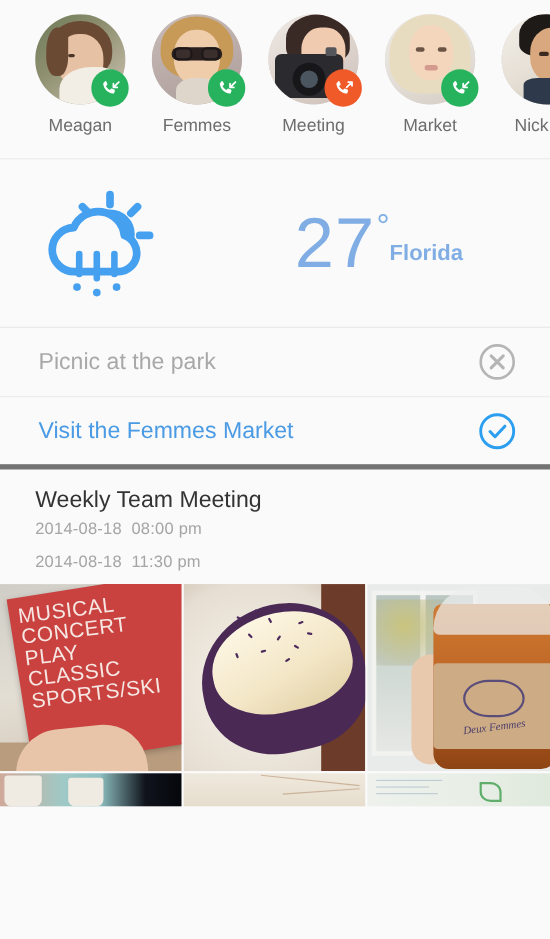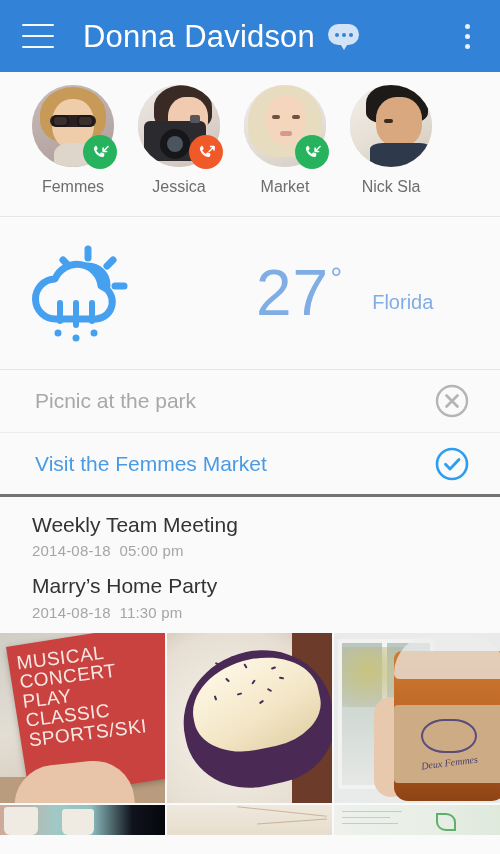--- a/index.html
+++ b/index.html
@@ -57,32 +57,32 @@
   .badge.in { background:#27b35e; }
   .badge.out { background:#f05a28; }
   .cname { margin-top:11px; font-size:16px; color:#6d6d6d; font-weight:400; white-space:nowrap; }
 
   
   .sk { position:absolute; border-radius:50%; }
 
   
   .weather {
     height:153px; background:#fafafa; display:flex; align-items:center;
-    border-bottom:1px solid #e6e6e6; position:relative;
+    border-bottom:1px solid #e6e6e6; position:relative;padding-left:12px;
   }
   .wicon { width:160px; display:flex; align-items:center; justify-content:center; }
   .temp {
     font-size:64px; font-weight:300; color:#80aee4; line-height:1;
     margin-left:96px; position:relative; letter-spacing:1px;
   }
   .temp sup { font-size:30px; font-weight:300; vertical-align:top; position:relative; top:2px; left:1px; }
-  .loc { font-size:20px; color:#80aee4; margin-left:30px; margin-top:18px; font-weight:400; }
-
-  
-  .tasks { background:#fafafa; border-bottom:3px solid #737373; }
+  .loc { font-size:20px; color:#80aee4; margin-top:18px; font-weight:700; }
+
+  
+  .tasks { background:#fafafa; border-bottom:5px solid #737373; }
   .task {
     height:62px; display:flex; align-items:center; padding:0 30px 0 35px;
     position:relative;
   }
   .task + .task { border-top:1px solid #ededed; }
   .tasktxt { font-size:21px; font-weight:400; }
   .task.done .tasktxt { color:#a8a8a8; }
   .task.active .tasktxt { color:#4a9ae4; }
   .tmark { margin-left:auto; width:36px; height:36px; }
 
@@ -166,44 +166,42 @@
   .q2 .line { position:absolute; height:1px; background:#b08a6a; opacity:.55; }
   .q3 .txtl { position:absolute; height:1px; background:#8fa7c2; opacity:.5; }
   .q3 .leaf { position:absolute; right:44px; top:8px; width:20px; height:18px;
     border:2px solid #5fae6a; border-radius:0 50% 0 50%; }
 </style>
 </head>
 <body>
 
 <div id="app">
 
-  <div class="appbar">
-    <div class="ham">
-      <i></i>
-        <i></i>
-        <i></i>
-    </div>
-    <div class="apptitle">Donna Davidson</div>
-    <div class="bubble">
-      <div class="bd">
-          <s></s>
-          <s></s>
-          <s></s>
-        </div>
-      <div class="tail"></div>
-    </div>
-    <div class="kebab">
-      <s></s>
-        <s></s>
-        <s></s>
-    </div>
-  </div>
 
   <div class="contacts">
 
+    <div class="contact">
+      <div class="avwrap">
+        <div class="av">
+          <div class="ph" style="background:linear-gradient(140deg,#6d7a58 0%,#8d8f6f 40%,#cfc4b4 100%);"></div>
+          <div class="sk" style="left:12px;top:6px;width:58px;height:52px;background:#6b4a34;border-radius:50% 50% 42% 42%;"></div>
+          <div class="sk" style="left:20px;top:18px;width:42px;height:48px;background:#e7c1a4;border-radius:45%;"></div>
+          <div class="sk" style="left:10px;top:12px;width:20px;height:44px;background:#6b4a34;border-radius:50% 10% 40% 40%;"></div>
+          <div class="sk" style="left:22px;top:48px;width:58px;height:40px;background:#f2eee6;border-radius:50% 40% 10% 10%;"></div>
+          <div class="sk" style="left:30px;top:36px;width:6px;height:3px;background:#4a3527;border-radius:2px;"></div>
+        </div>
+        <div class="badge in">
+          <svg width="19" height="19" viewBox="0 0 24 24" aria-hidden="true">
+            <path d="M5.6 3.5c.7-.2 1.4.1 1.7.8l1 2.3c.3.6.1 1.3-.4 1.7l-1.2.9c.9 2 2.5 3.6 4.5 4.5l.9-1.2c.4-.5 1.1-.7 1.7-.4l2.3 1c.7.3 1 1 .8 1.7l-.6 2c-.2.7-.8 1.1-1.5 1-6-.6-10.6-5.2-11.2-11.2-.1-.7.3-1.3 1-1.5z" fill="#fff"></path>
+            <path d="M21.5 4.5l-6.2 6.2M15.3 10.7h4.4M15.3 10.7V6.3" stroke="#fff" stroke-width="2" stroke-linecap="round" fill="none"></path>
+          </svg>
+        </div>
+      </div>
+      <div class="cname">Meagan</div>
+    </div>
 
     <div class="contact">
       <div class="avwrap">
         <div class="av">
           <div class="ph" style="background:linear-gradient(160deg,#c8bcb8 0%,#b8a9a6 60%,#a89c99 100%);"></div>
           <div class="sk" style="left:8px;top:2px;width:66px;height:56px;background:#c79a58;border-radius:50% 50% 40% 40%;"></div>
           <div class="sk" style="left:20px;top:14px;width:42px;height:50px;background:#f0cdaa;border-radius:46%;"></div>
           <div class="sk" style="left:18px;top:30px;width:46px;height:12px;background:#2a2020;border-radius:6px;"></div>
           <div class="sk" style="left:20px;top:30px;width:17px;height:12px;background:#3a2f2c;border-radius:5px;border:2px solid #1d1717;"></div>
           <div class="sk" style="left:45px;top:30px;width:17px;height:12px;background:#3a2f2c;border-radius:5px;border:2px solid #1d1717;"></div>
@@ -230,21 +228,21 @@
           <div class="sk" style="left:29px;top:51px;width:16px;height:16px;background:#4a5560;border-radius:50%;"></div>
           <div class="sk" style="left:52px;top:30px;width:10px;height:8px;background:#55555c;border-radius:2px;"></div>
         </div>
         <div class="badge out">
           <svg width="19" height="19" viewBox="0 0 24 24" aria-hidden="true">
             <path d="M5.6 3.5c.7-.2 1.4.1 1.7.8l1 2.3c.3.6.1 1.3-.4 1.7l-1.2.9c.9 2 2.5 3.6 4.5 4.5l.9-1.2c.4-.5 1.1-.7 1.7-.4l2.3 1c.7.3 1 1 .8 1.7l-.6 2c-.2.7-.8 1.1-1.5 1-6-.6-10.6-5.2-11.2-11.2-.1-.7.3-1.3 1-1.5z" fill="#fff"></path>
             <path d="M15.3 10.7l6.2-6.2M21.5 4.5h-4.4M21.5 4.5v4.4" stroke="#fff" stroke-width="2" stroke-linecap="round" fill="none"></path>
           </svg>
         </div>
       </div>
-      <div class="cname">Jessica</div>
+      <div class="cname">Meeting</div>
     </div>
 
     <div class="contact">
       <div class="avwrap">
         <div class="av">
           <div class="ph" style="background:linear-gradient(160deg,#efece8 0%,#e2ddd6 60%,#d4cdc4 100%);"></div>
           <div class="sk" style="left:4px;top:0px;width:74px;height:72px;background:#e8dcc0;border-radius:50% 50% 38% 38%;"></div>
           <div class="sk" style="left:22px;top:10px;width:40px;height:50px;background:#f4d6bd;border-radius:46%;"></div>
           <div class="sk" style="left:28px;top:30px;width:8px;height:4px;background:#6b5444;border-radius:2px;"></div>
           <div class="sk" style="left:48px;top:30px;width:8px;height:4px;background:#6b5444;border-radius:2px;"></div>
@@ -323,25 +321,24 @@
           <path d="M11.5 18.3 L16 23 L25 13.5" stroke="#2c9ef0" stroke-width="2.8" stroke-linecap="round" stroke-linejoin="round" fill="none"></path>
         </svg>
       </div>
     </div>
   </div>
 
   <div class="events">
     <div class="event">
       <div class="etitle">Weekly Team Meeting</div>
       <div class="emeta">
-        <span>2014-08-18</span>&nbsp;&nbsp;<span>05:00 pm</span>
+        <span>2014-08-18</span>&nbsp;&nbsp;<span>08:00 pm</span>
       </div>
     </div>
     <div class="event">
-      <div class="etitle">Marry’s Home Party</div>
       <div class="emeta">
         <span>2014-08-18</span>&nbsp;&nbsp;<span>11:30 pm</span>
       </div>
     </div>
   </div>
 
   <div class="grid">
 
     <div class="cell p1">
       <div class="floor"></div>

